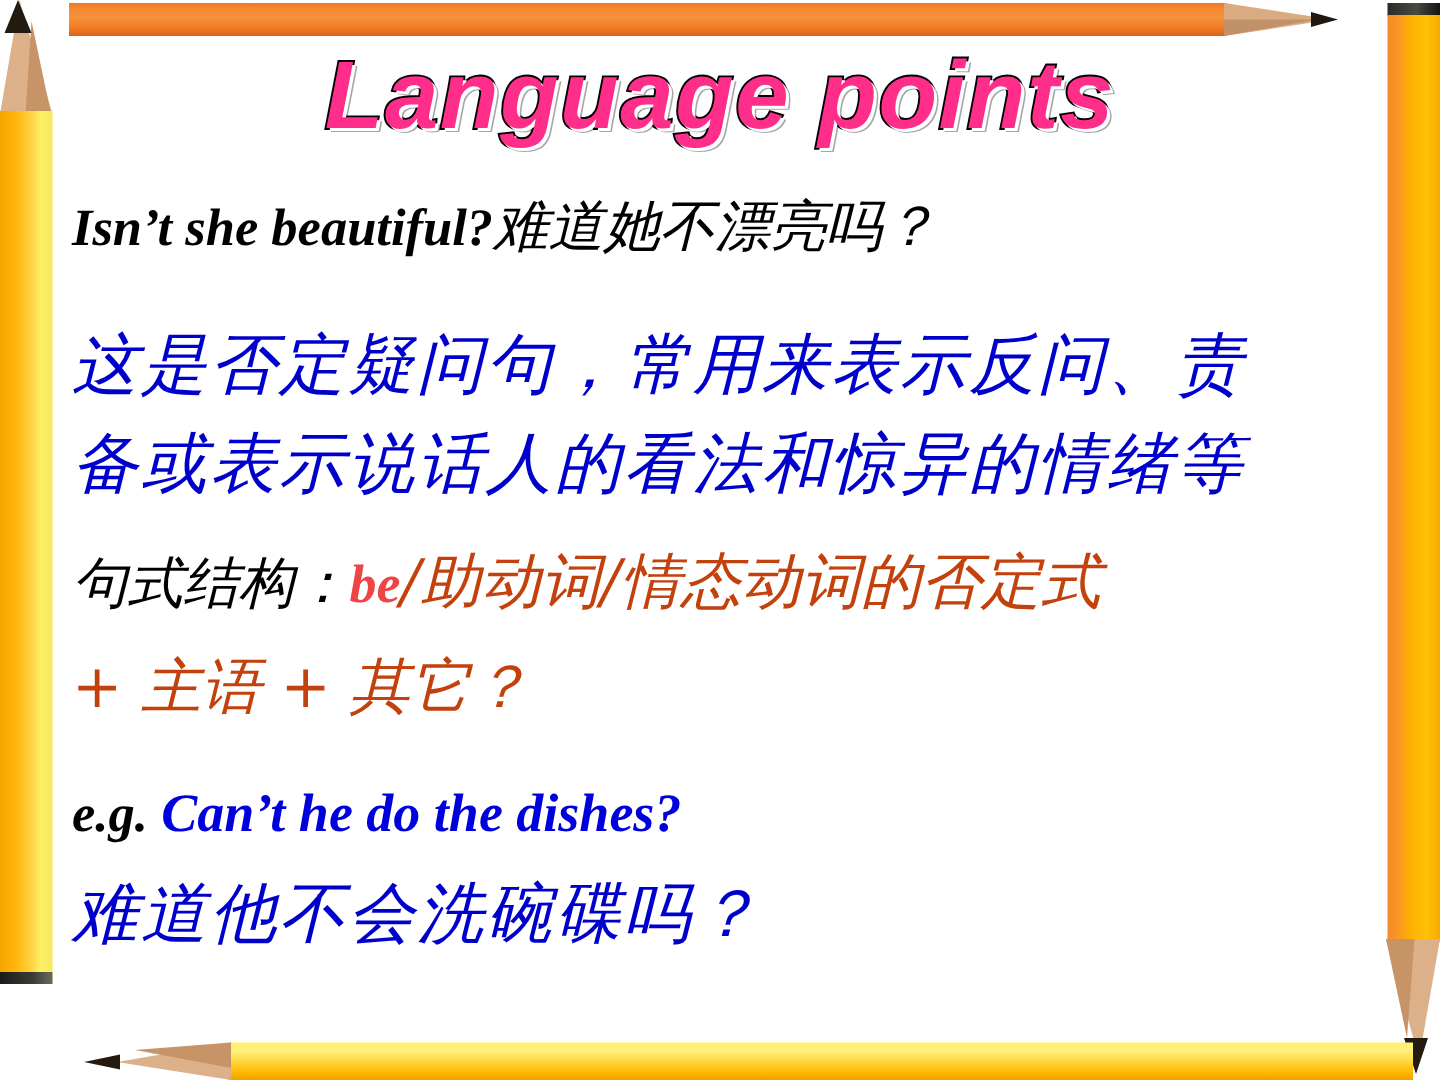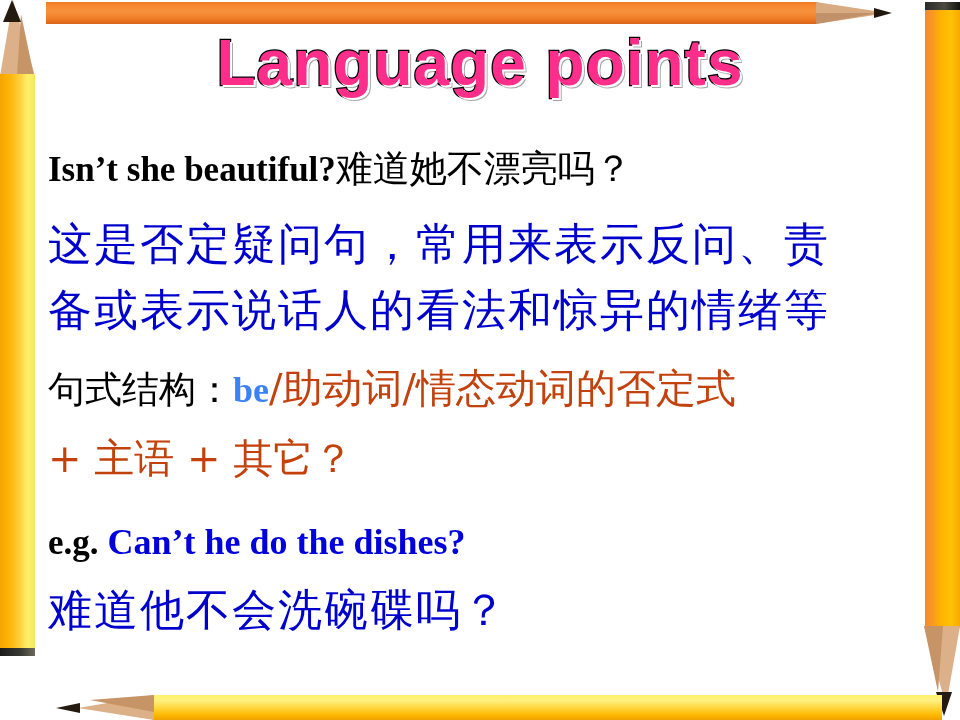--- a/index.html
+++ b/index.html
@@ -198,20 +198,21 @@
     border-right: 24px solid #241a10;
   }
 
   
   .content {
     position: absolute;
     left: 0;
     top: 0;
     width: 960px;
     height: 520px;
+    font-style: italic;
   }
 
   .slide-title {
     position: absolute;
     left: 0;
     top: 26px;
     width: 960px;
     text-align: center;
     font-family: "Liberation Sans", "DejaVu Sans", sans-serif;
     font-weight: bold;
@@ -256,31 +257,31 @@
   .cn-green {
     font-family: "DejaVu Serif", "Liberation Serif", serif;
     font-weight: normal;
     font-size: 40px;
     color: #c2410c;
   }
   .en-green-bold {
     font-family: "Liberation Serif", "DejaVu Serif", serif;
     font-weight: bold;
     font-size: 36px;
-    color: #3b82f6;
+    color: #ef4444;
   }
   .en-blue-bold {
     font-family: "Liberation Serif", "DejaVu Serif", serif;
     font-weight: bold;
     font-size: 36px;
     color: #0000DC;
     margin-top: 12px;
   }
 
-  #line-1 { top: 150px; }
+  #line-1 { top: 132px; }
   #line-2 { top: 222px; text-align: center; }
   #line-3 { top: 288px; text-align: center; }
   #line-4 { top: 368px; }
   #line-5 { top: 438px; }
   #line-6 { top: 524px; }
   #line-7 { top: 588px; }
 </style>
 </head>
 <body>
 

